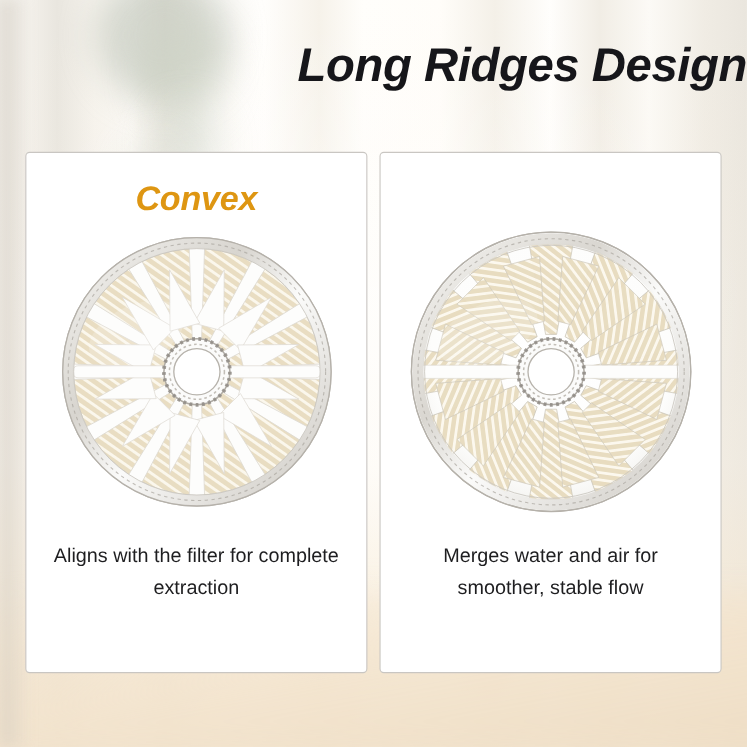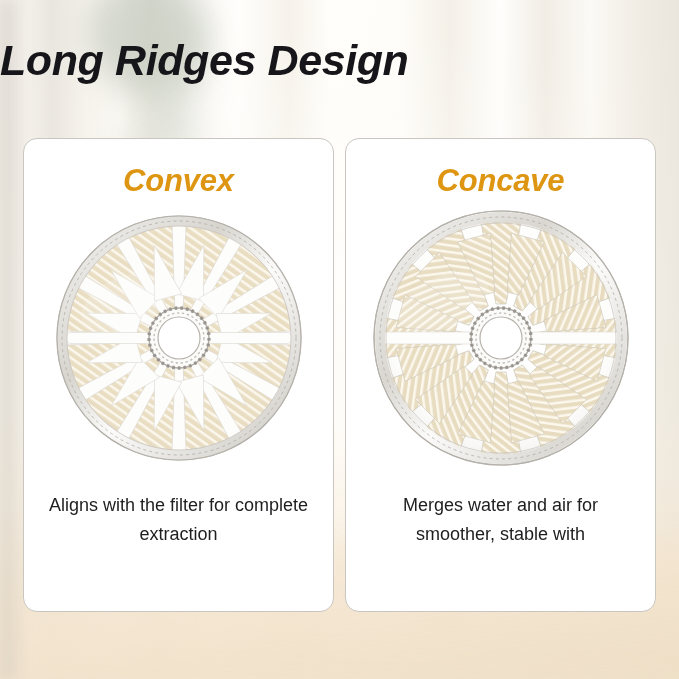--- a/index.html
+++ b/index.html
@@ -66,38 +66,38 @@
     left: 0; top: 0; bottom: 0; width: 26px;
     background: linear-gradient(90deg, rgba(205,198,188,0.55), rgba(205,198,188,0.0));
     filter: blur(6px);
   }
 
   
   .title {
     position: absolute;
     left: 0; right: 0;
     top: 36px;
-    text-align: left;
+    text-align: right;
     font-size: 43px;
     font-weight: bold;
     font-style: italic;
     letter-spacing: -0.4px;
     color: #16161a;
     white-space: nowrap;
   }
 
   
   .card {
     position: absolute;
     top: 138px;
     width: 311px;
     height: 474px;
     background: #ffffff;
     border: 1px solid #c9c6c2;
-    border-radius: 14px;
+    border-radius: 4px;
     box-sizing: border-box;
     overflow: hidden;
   }
   .card-left  { left: 23px; }
   .card-right { left: 345px; }
 
   .card-head {
     position: absolute;
     left: 0; right: 0;
     top: 24px;
@@ -283,21 +283,20 @@
 
           <ellipse cx="-36" cy="-54" rx="46" ry="26" fill="#ffffff" opacity="0.18" transform="rotate(-24)"></ellipse>
         </g>
       </svg>
     </div>
 
     <div class="card-caption">Aligns with the filter for complete extraction</div>
   </div>
 
   <div class="card card-right">
-    <div class="card-head">Concave</div>
 
     <div class="disc-wrap">
       <svg width="268" height="268" viewBox="0 0 268 268">
         <defs>
           <pattern id="hatchR" width="6.6" height="6.6" patternUnits="userSpaceOnUse" patternTransform="rotate(38)">
             <rect width="6.6" height="6.6" fill="#e8dcc0"></rect>
             <rect width="6.6" height="2.5" fill="#fcf8ee"></rect>
           </pattern>
           <radialGradient id="glassR" cx="50%" cy="45%" r="58%">
             <stop offset="0%" stop-color="#ffffff"></stop>
@@ -404,16 +403,16 @@
           <circle r="30" fill="#fbfbfa" stroke="#b0aca5" stroke-width="1.4"></circle>
           <circle r="30" fill="none" stroke="#8f8b85" stroke-width="3.4" stroke-dasharray="2.6 3.1" opacity="0.85"></circle>
           <circle r="25" fill="none" stroke="#c3bfb8" stroke-width="1.4" stroke-dasharray="2.4 2.6"></circle>
           <circle r="21" fill="#ffffff" stroke="#b7b3ac" stroke-width="1.2"></circle>
 
           <ellipse cx="-38" cy="-56" rx="48" ry="26" fill="#ffffff" opacity="0.16" transform="rotate(-24)"></ellipse>
         </g>
       </svg>
     </div>
 
-    <div class="card-caption">Merges water and air for smoother, stable with</div>
+    <div class="card-caption">Merges water and air for smoother, stable flow</div>
   </div>
 
 </div>
 
 </body></html>

